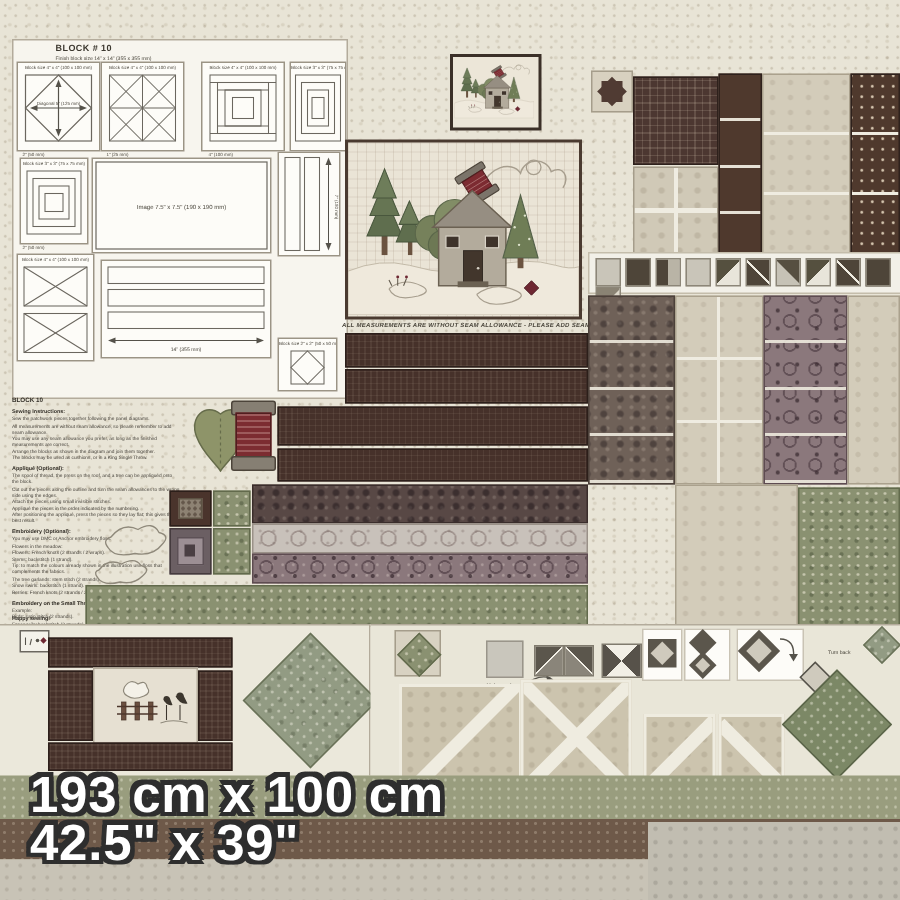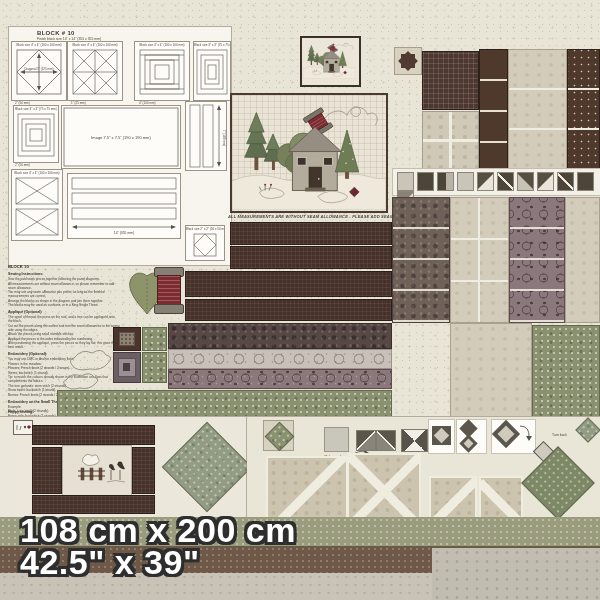--- a/index.html
+++ b/index.html
@@ -485,16 +485,16 @@
     <div class="abs tanblock" style="left:232px;top:59px;width:40px;height:41px">
       <div class="diagbar" style="transform:rotate(45deg)"></div>
     </div>
     <div class="abs rot45" style="left:285px;top:40px;width:50px;height:50px;background-color:#7c8866;background-image:radial-gradient(circle,rgba(240,238,222,.5) 0 .7px,transparent 1.1px);background-size:6px 6px;border:1px solid #5b6549"></div>
   </div>
 
   <div class="abs" style="left:0;top:517px;width:600px;height:29px;background-color:#999d7e;background-image:radial-gradient(circle,rgba(245,242,225,.4) 0 .7px,transparent 1.1px);background-size:6px 6px"></div>
   <div class="abs" style="left:0;top:546px;width:600px;height:27px;background-color:#6e5949;background-image:radial-gradient(circle,rgba(240,225,205,.25) 0 .8px,transparent 1.2px);background-size:6px 6px"></div>
   <div class="abs" style="left:0;top:573px;width:600px;height:27px;background-color:#c8c3b6;background-image:radial-gradient(circle,rgba(110,100,85,.2) 0 1px,transparent 1.5px);background-size:9px 8px"></div>
   <div class="abs" style="left:432px;top:548px;width:168px;height:52px;background-color:#c1bdb1;background-image:radial-gradient(circle,rgba(90,85,75,.2) 0 1.2px,transparent 1.8px);background-size:10px 9px"></div>
-  <div class="size-text" style="top:511px">108 cm x 200 cm</div>
+  <div class="size-text" style="top:511px">193 cm x 100 cm</div>
   <div class="size-text" style="top:543px">42.5" x 39"</div>
 
 </div>
 
 </body></html>

